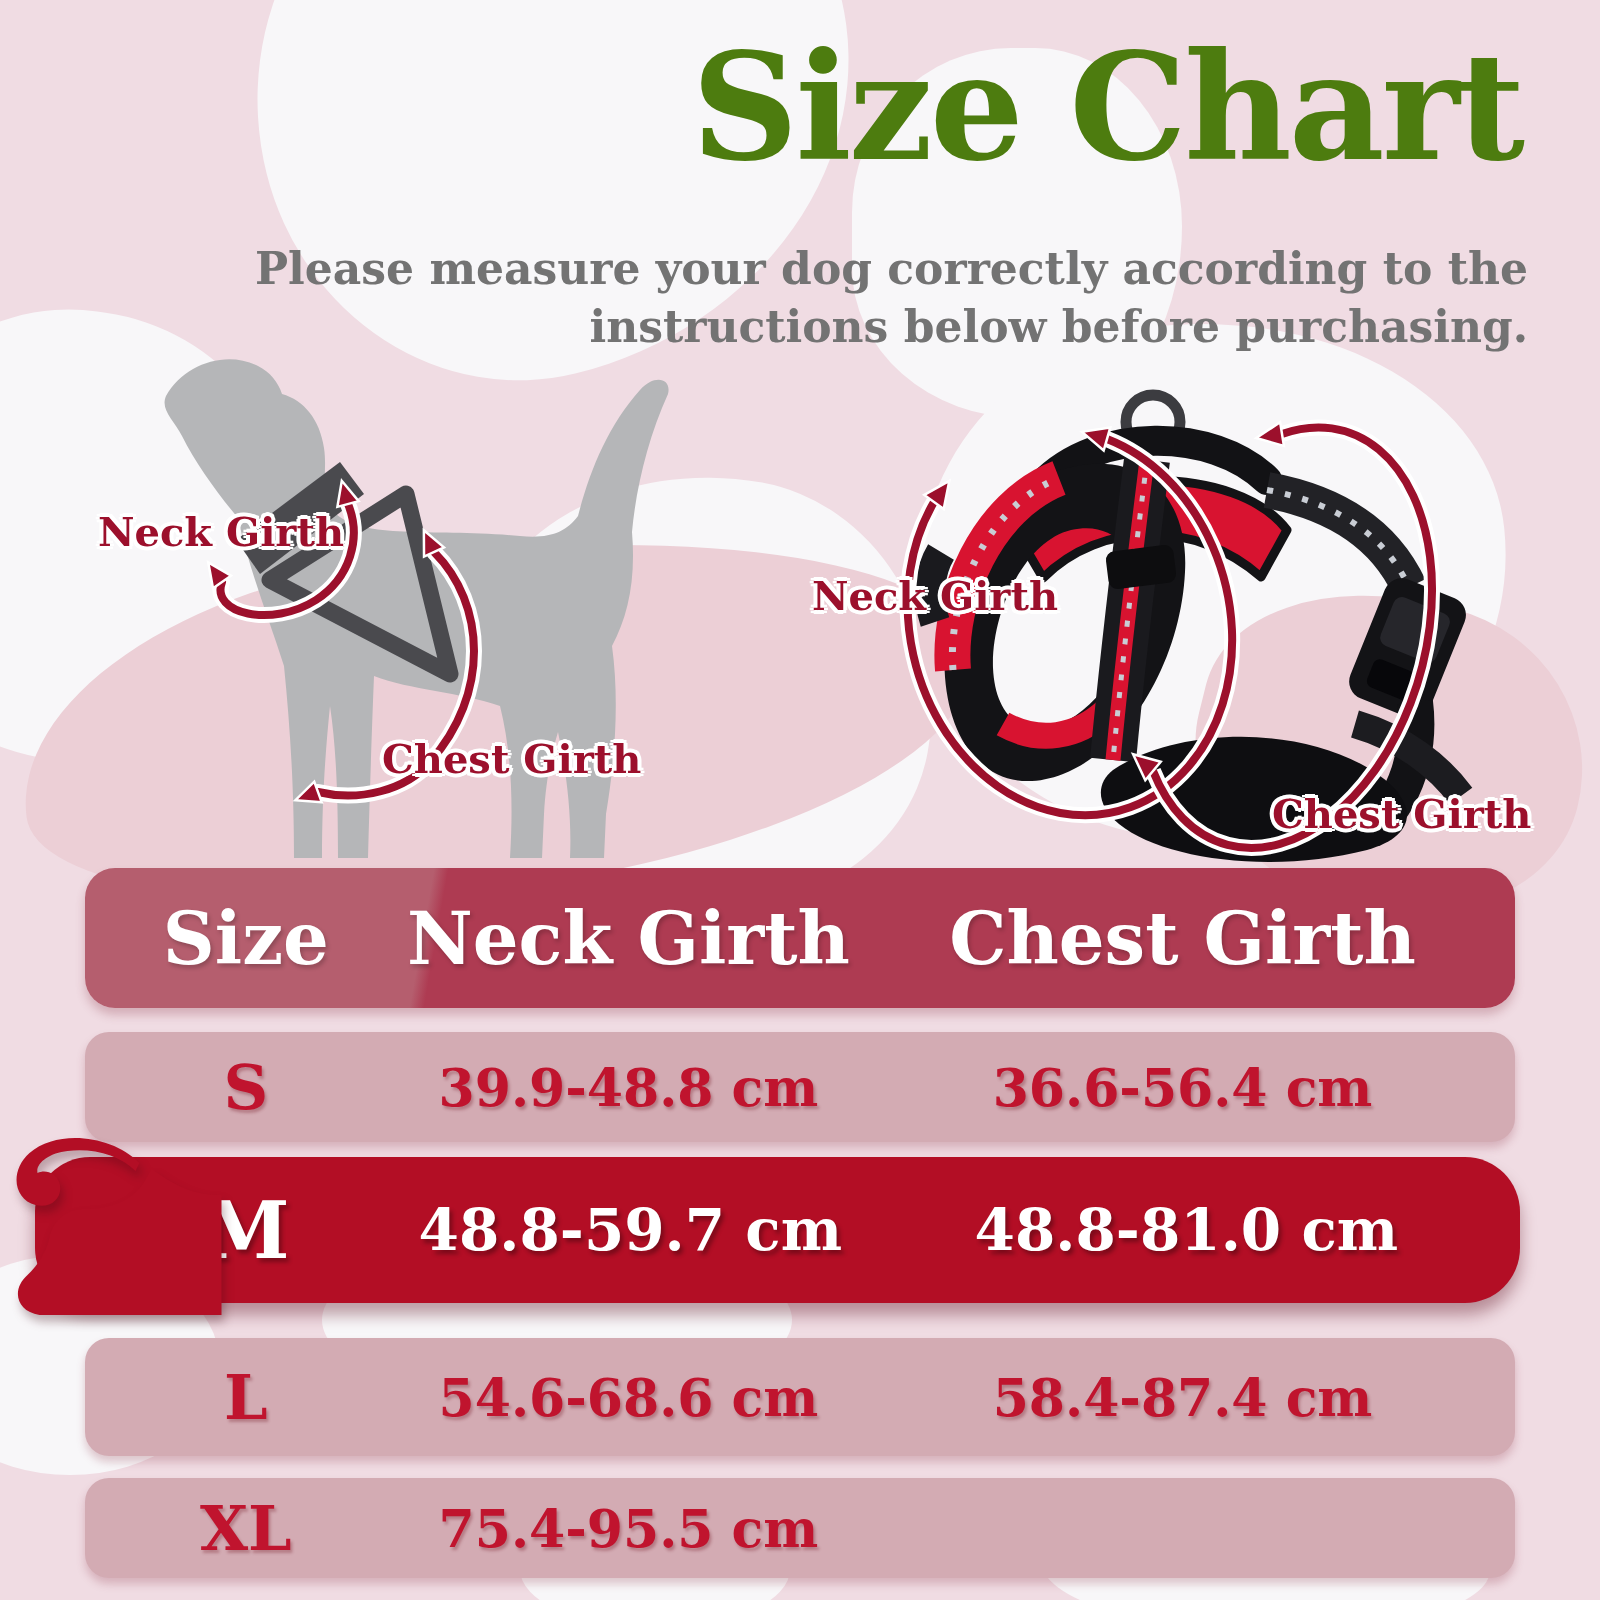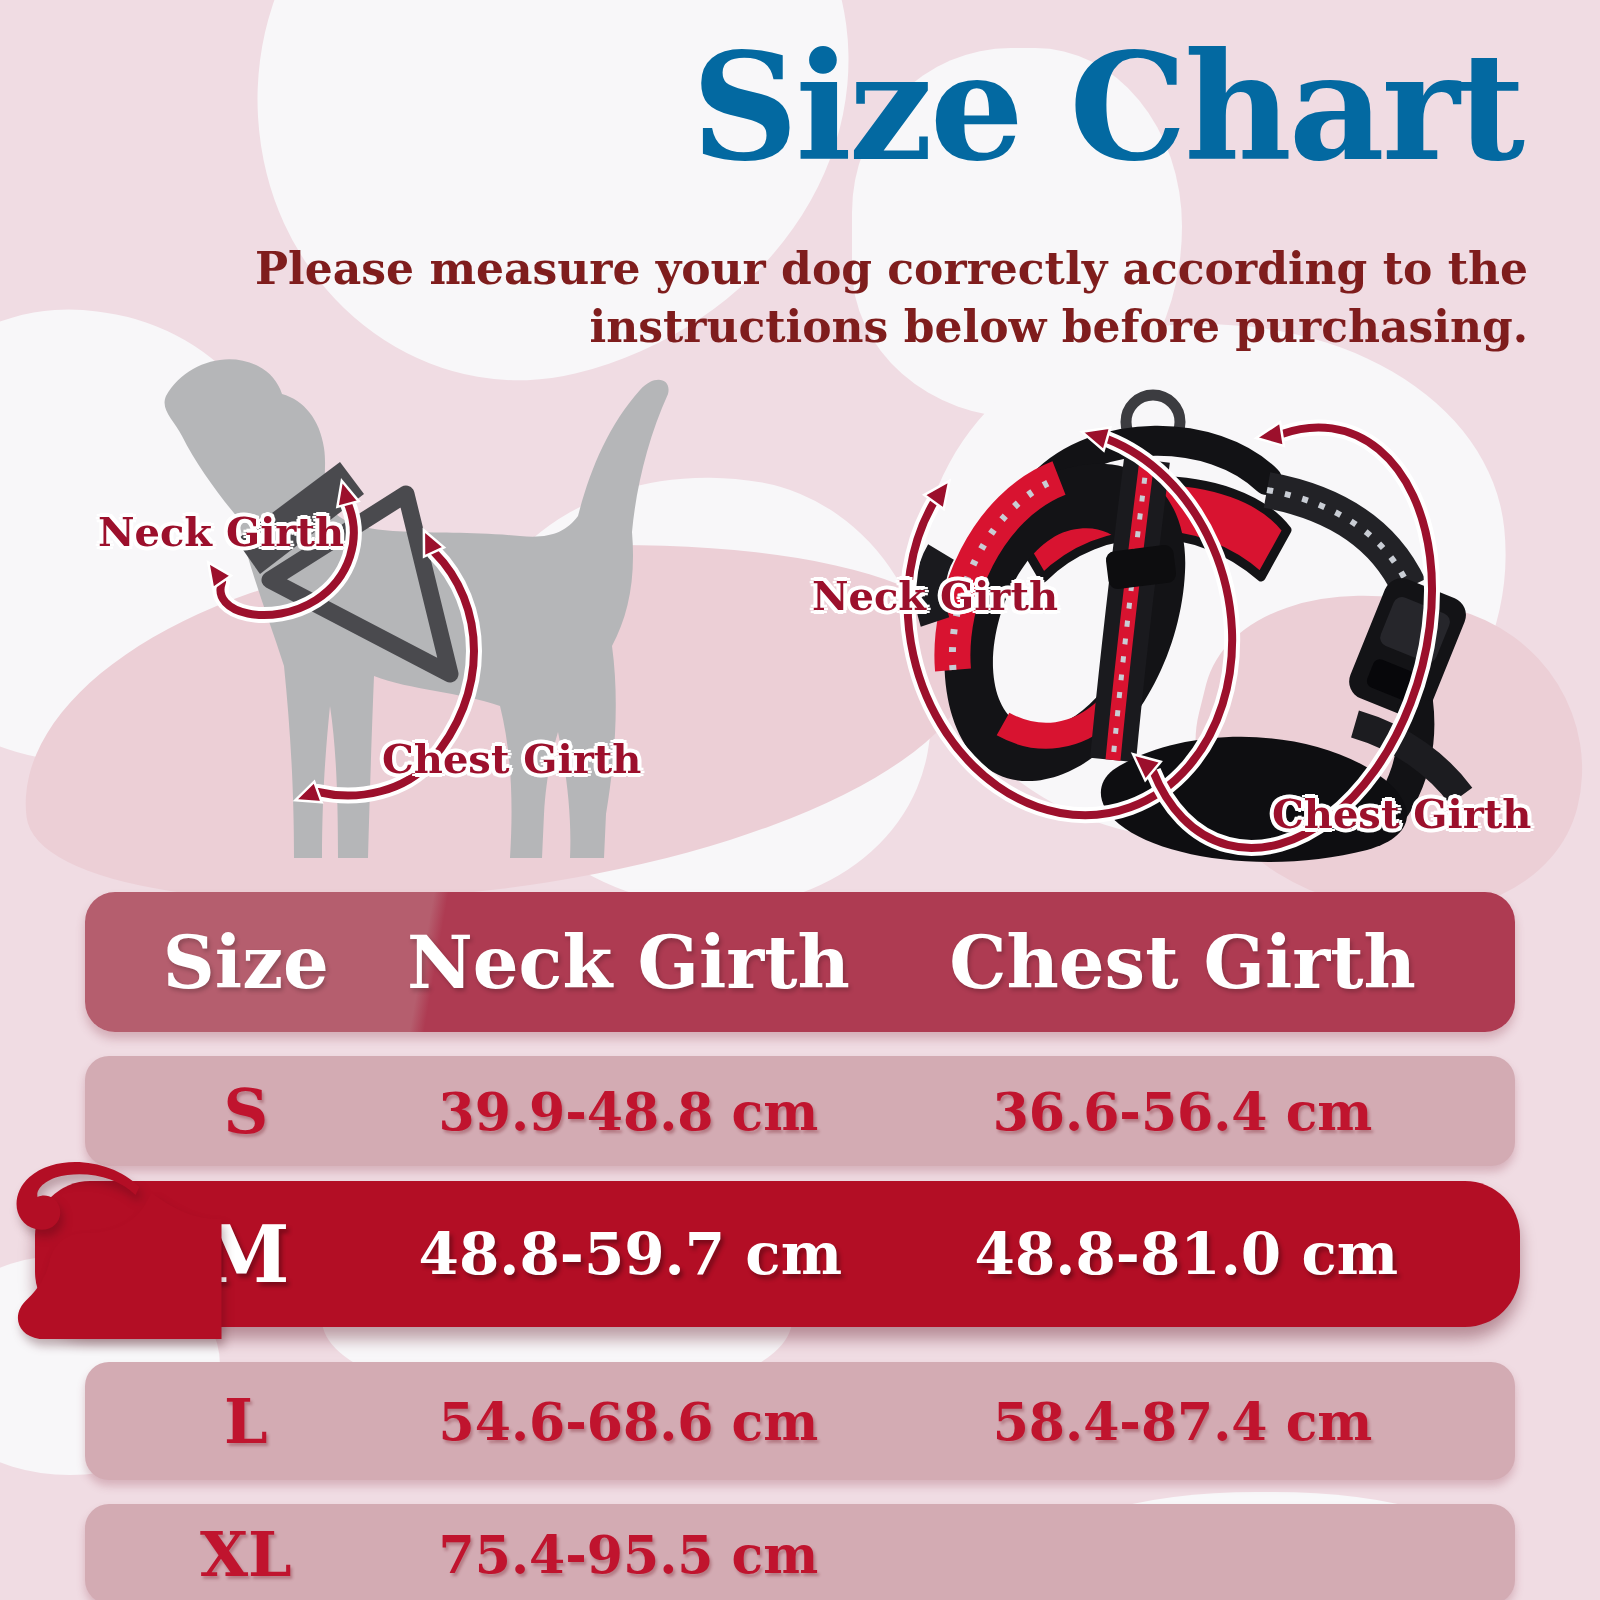--- a/index.html
+++ b/index.html
@@ -3,31 +3,31 @@
 <meta charset="utf-8">
 <style>
   html,body{margin:0;padding:0;}
   .canvas{position:relative;width:1600px;height:1600px;background:#f0dce3;overflow:hidden;
           font-family:"DejaVu Serif",serif;font-weight:bold;}
   .blob{position:absolute;}
   .blob.white{background:#f8f7f9;}
   .blob.pink2{background:#eccfd6;}
 
   .title{position:absolute;top:30px;right:78px;font-size:148px;line-height:1.05;
-         letter-spacing:-3px;color:#0369a1;white-space:nowrap;}
+         letter-spacing:-3px;color:#4d7c0f;white-space:nowrap;}
   .subtitle{position:absolute;top:240px;right:72px;text-align:right;font-size:44px;
-            line-height:1.32;color:#7f1d1d;}
+            line-height:1.32;color:#737373;}
 
   .fig{position:absolute;}
   .girth-label{position:absolute;font-size:40px;color:#9c102c;text-align:center;white-space:nowrap;
       text-shadow:-3px -3px 0 #fff,3px -3px 0 #fff,-3px 3px 0 #fff,3px 3px 0 #fff,
                   -4px 0 0 #fff,4px 0 0 #fff,0 -4px 0 #fff,0 4px 0 #fff;}
 
   .size-table{position:absolute;left:85px;right:85px;top:868px;}
-  .trow,.thead{display:grid;grid-template-columns:22.5% 31% 46.5%;align-items:center;text-align:center;margin-top:24px;}
+  .trow,.thead{display:grid;grid-template-columns:22.5% 31% 46.5%;align-items:center;text-align:center;}
   .thead{height:140px;border-radius:30px;color:#ffffff;font-size:72px;margin-bottom:24px;
          background:linear-gradient(100deg,#b55e6e 0%,#b55e6e 24%,#ae3b52 25%,#ae3b52 100%);
          box-shadow:0 7px 10px rgba(150,70,85,.30);text-shadow:2px 3px 4px rgba(0,0,0,.22);}
   .trow{background:#d3abb3;border-radius:24px;color:#c0142e;font-size:52px;
         box-shadow:0 6px 9px rgba(150,70,85,.28);text-shadow:2px 3px 3px rgba(110,12,28,.30);}
   .trow .sz{font-size:62px;}
   .row-s{height:110px;margin-bottom:15px;}
   .row-l{height:118px;margin-bottom:22px;}
   .row-xl{height:100px;}
   .trow.highlight{position:relative;height:146px;margin:0 -5px 35px -50px;padding-left:50px;

